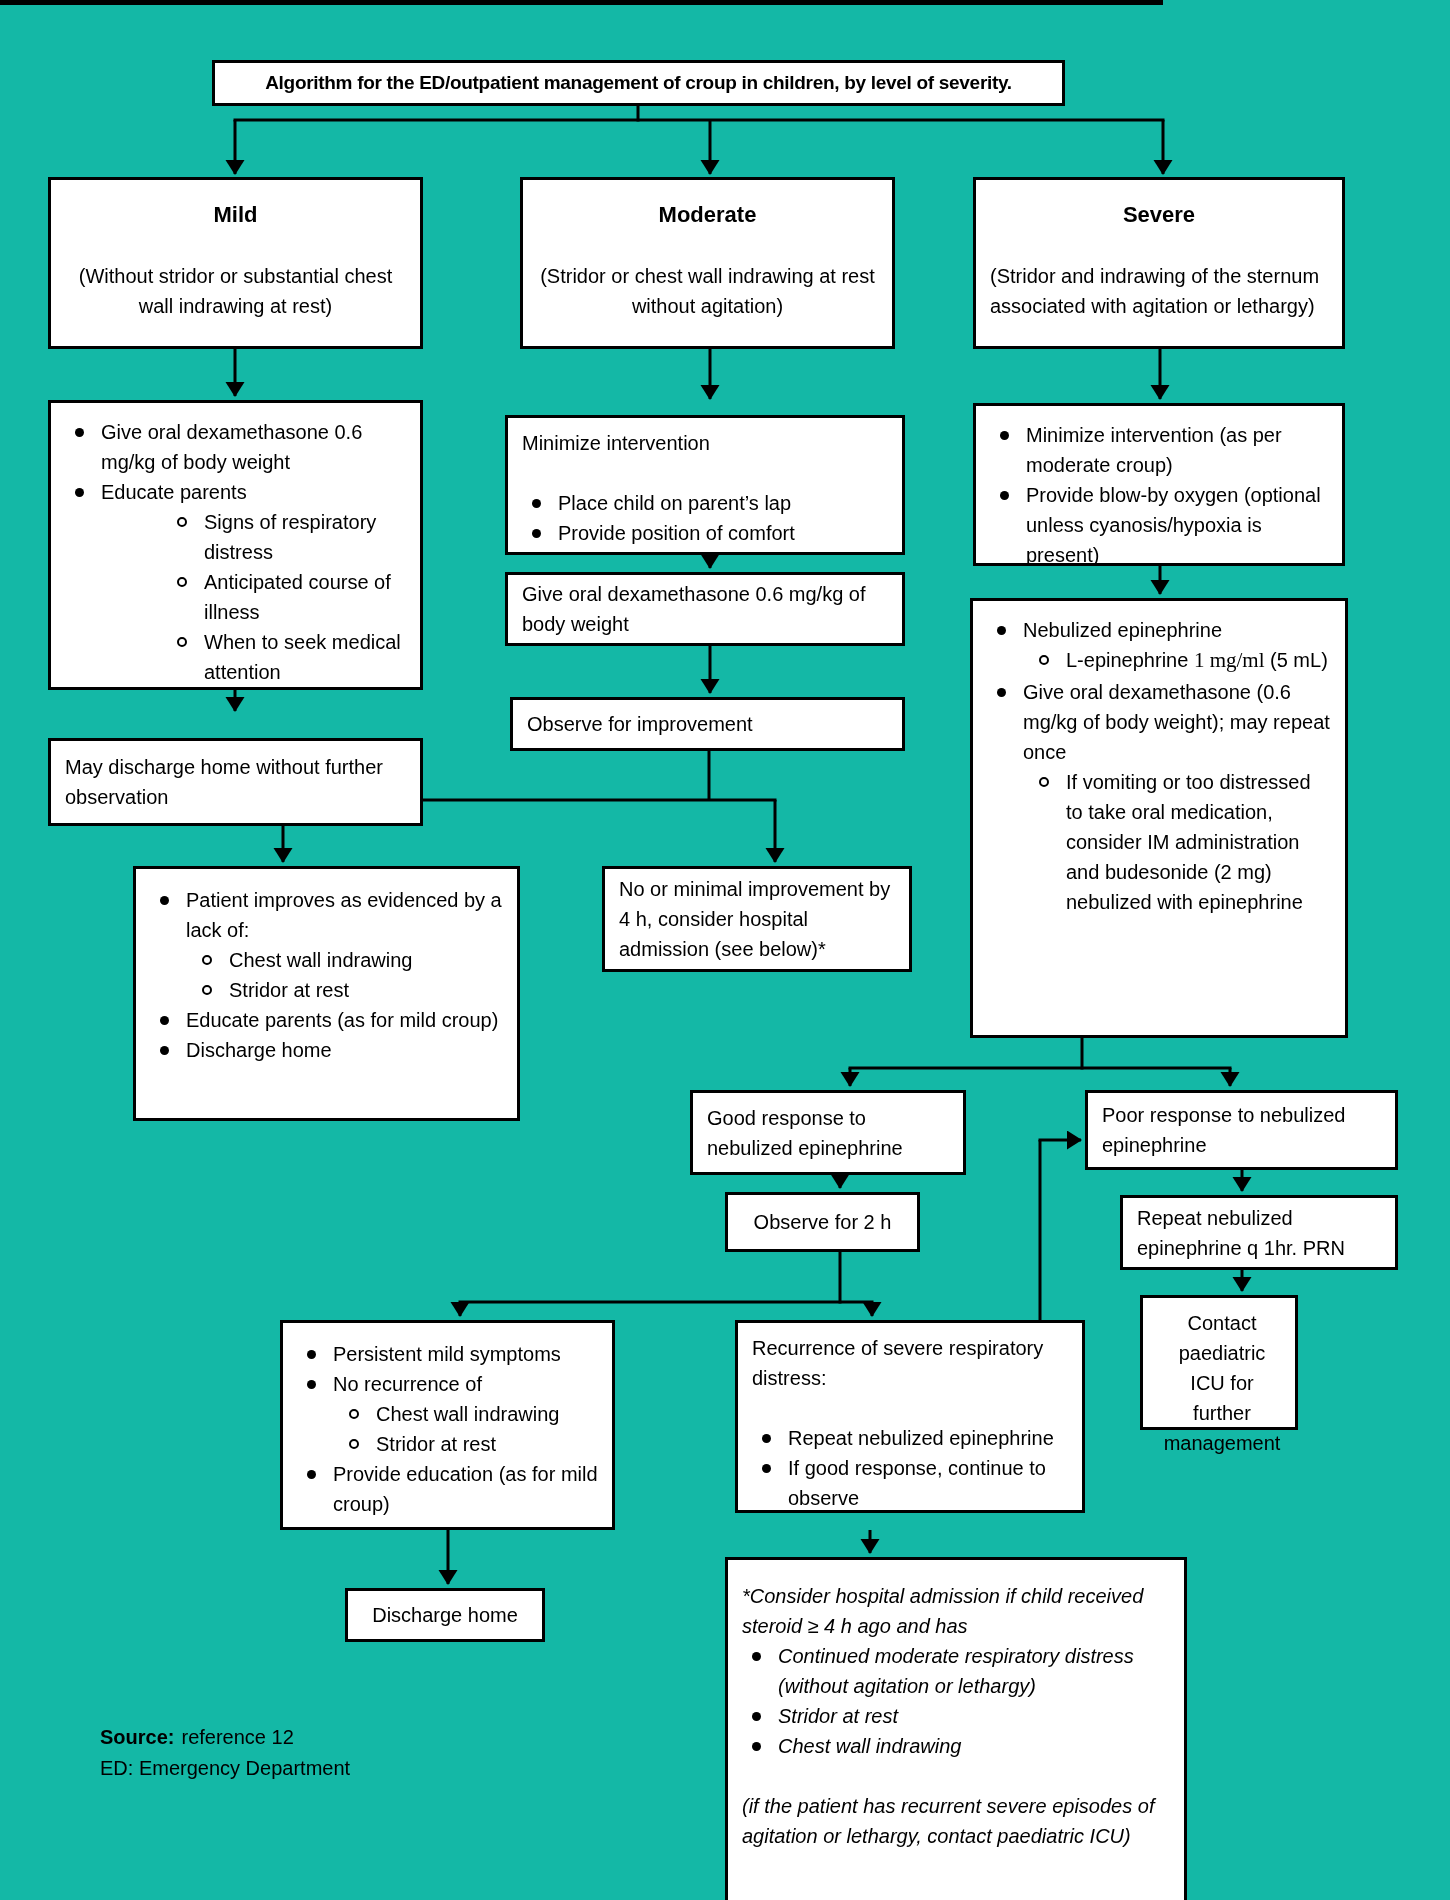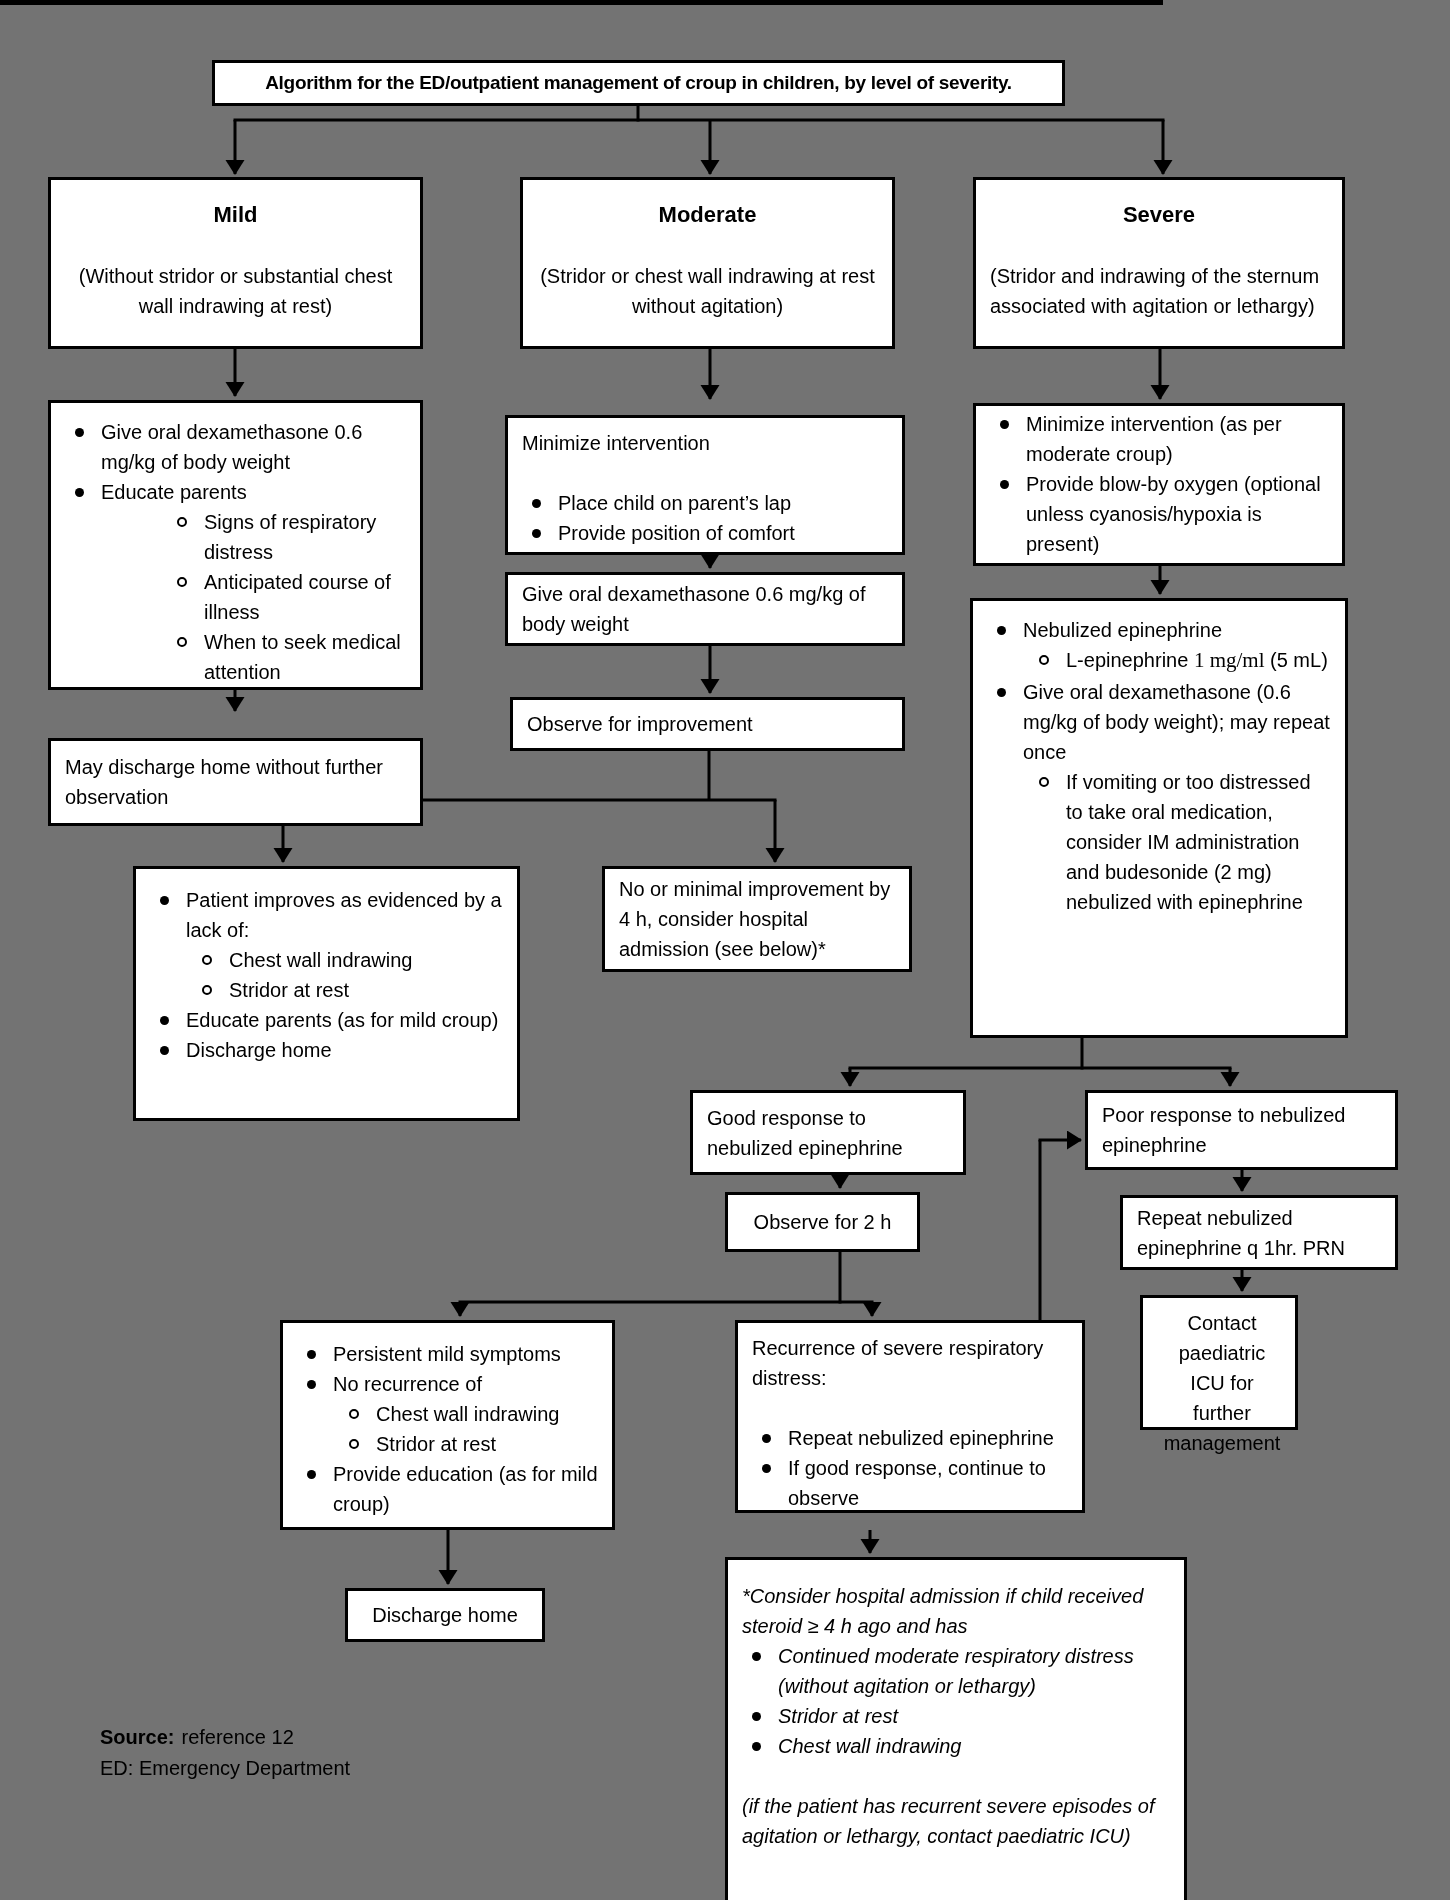--- a/index.html
+++ b/index.html
@@ -1,18 +1,18 @@
 <!DOCTYPE html>
 <html><head>
 <meta charset="utf-8">
 <style>
   * { box-sizing: border-box; margin: 0; padding: 0; }
   html,body { background:#fff; }
   .page {
-    position: relative; width: 1450px; height: 1900px; background:#737373;
+    position: relative; width: 1450px; height: 1900px; background:#14b8a6;
     font-family: "Liberation Sans", sans-serif; color:#000;
   }
   .topline { position:absolute; left:0; top:0; width:1163px; height:5px; background:#000; }
   svg.connectors { position:absolute; left:0; top:0; }
   .box {
     position:absolute; border:3px solid #000; background:#fff;
     font-size:20px; line-height:1.5; padding:10px 14px;
   }
   .vcenter { display:flex; flex-direction:column; justify-content:center; }
   .tcenter { text-align:center; }
@@ -35,21 +35,21 @@
   #b-moderate{ left:520px;  top:177px;  width:375px; height:172px; }
   #b-severe  { left:973px;  top:177px;  width:372px; height:172px; }
   #b-severe .crit-sub { text-align:left; }
   #b-mildtx  { left:48px;   top:400px;  width:375px; height:290px; padding-top:14px; }
   #b-milddc  { left:48px;   top:738px;  width:375px; height:88px;  }
   #b-modmin  { left:505px;  top:403px;  width:400px; height:140px;margin-top:12px; }
   #b-moddex  { left:505px;  top:572px;  width:400px; height:74px;  }
   #b-modobs  { left:510px;  top:697px;  width:395px; height:54px;  }
   #b-improve { left:133px;  top:866px;  width:387px; height:255px; padding-top:16px; }
   #b-noimp   { left:602px;  top:866px;  width:310px; height:106px; }
-  #b-sev1    { left:973px;  top:403px;  width:372px; height:163px; padding-top:3px; }
+  #b-sev1    { left:973px;  top:403px;  width:372px; height:163px; padding-top:14px; }
   #b-sev2    { left:970px;  top:598px;  width:378px; height:440px; padding-top:14px; }
   #b-good    { left:690px;  top:1090px; width:276px; height:85px;  }
   #b-poor    { left:1085px; top:1090px; width:313px; height:80px;  }
   #b-obs2h   { left:725px;  top:1192px; width:195px; height:60px;  }
   #b-repeat  { left:1120px; top:1195px; width:278px; height:75px;  }
   #b-icu     { left:1140px; top:1295px; width:158px; height:135px; padding-left:20px;text-align:center; }
   #b-persist { left:280px;  top:1320px; width:335px; height:210px; padding-top:16px; }
   #b-recur   { left:735px;  top:1320px; width:350px; height:193px; }
   #b-dc2     { left:345px;  top:1588px; width:200px; height:54px;  }
   #b-foot    { left:725px;  top:1557px; width:462px; height:354px; padding-top:21px;font-style:italic; }

